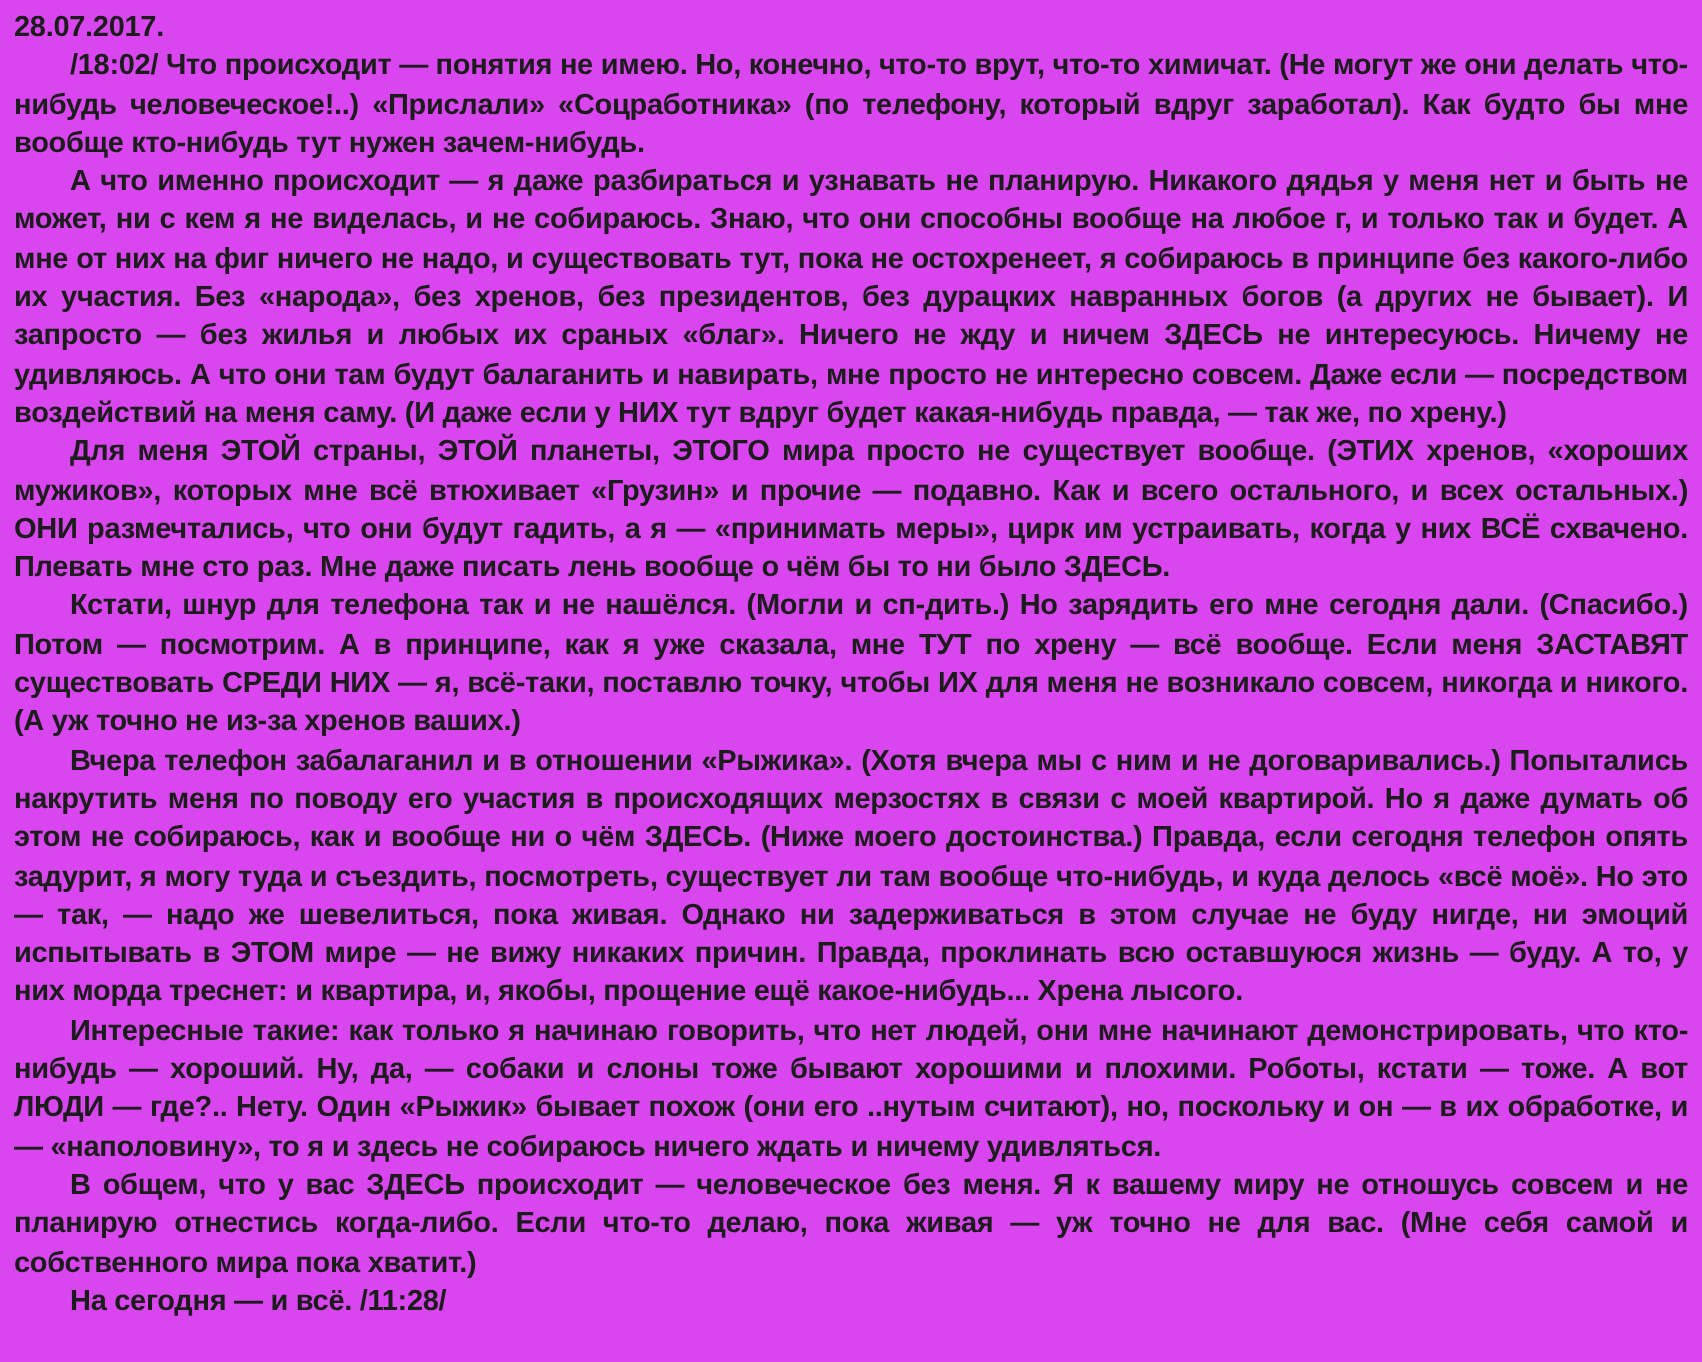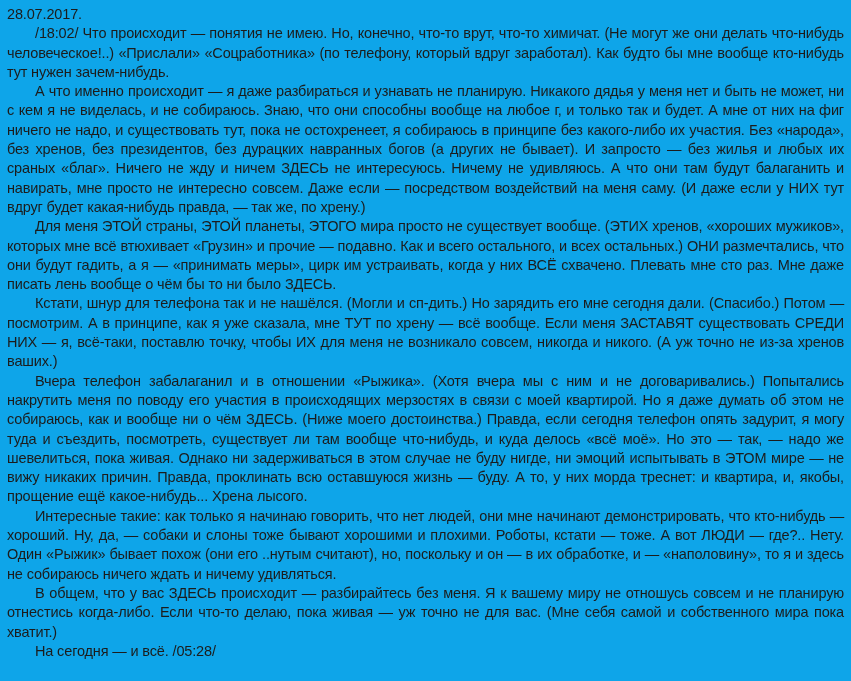--- a/index.html
+++ b/index.html
@@ -4,29 +4,30 @@
 <style>
   html, body {
     margin: 0;
     padding: 0;
     background: #ffffff;
   }
   .page {
     box-sizing: border-box;
     width: 851px;
     height: 681px;
-    background: #0ea5e9;
+    background: #d946ef;
     padding: 5px 7px 0 7px;
     overflow: hidden;
     font-family: "Liberation Sans", sans-serif;
     font-size: 14.5px;
     line-height: 19.3px;
     letter-spacing: -0.15px;
     color: #1c1c1c;
     text-align: justify;
+    font-weight: bold;
   }
   .entry-date {
     text-align: left;
     text-indent: 0;
     margin: 0;
   }
   .page p {
     margin: 0;
     text-indent: 28px;
   }
@@ -35,15 +36,15 @@
 <body>
 
 <div class="page">
   <div class="entry-date">28.07.2017.</div>
   <p>/18:02/ Что происходит — понятия не имею. Но, конечно, что-то врут, что-то химичат. (Не могут же они делать что-нибудь человеческое!..) «Прислали» «Соцработника» (по телефону, который вдруг заработал). Как будто бы мне вообще кто-нибудь тут нужен зачем-нибудь.</p>
   <p>А что именно происходит — я даже разбираться и узнавать не планирую. Никакого дядья у меня нет и быть не может, ни с кем я не виделась, и не собираюсь. Знаю, что они способны вообще на любое г, и только так и будет. А мне от них на фиг ничего не надо, и существовать тут, пока не остохренеет, я собираюсь в принципе без какого-либо их участия. Без «народа», без хренов, без президентов, без дурацких навранных богов (а других не бывает). И запросто — без жилья и любых их сраных «благ». Ничего не жду и ничем ЗДЕСЬ не интересуюсь. Ничему не удивляюсь. А что они там будут балаганить и навирать, мне просто не интересно совсем. Даже если — посредством воздействий на меня саму. (И даже если у НИХ тут вдруг будет какая-нибудь правда, — так же, по хрену.)</p>
   <p>Для меня ЭТОЙ страны, ЭТОЙ планеты, ЭТОГО мира просто не существует вообще. (ЭТИХ хренов, «хороших мужиков», которых мне всё втюхивает «Грузин» и прочие — подавно. Как и всего остального, и всех остальных.) ОНИ размечтались, что они будут гадить, а я — «принимать меры», цирк им устраивать, когда у них ВСЁ схвачено. Плевать мне сто раз. Мне даже писать лень вообще о чём бы то ни было ЗДЕСЬ.</p>
   <p>Кстати, шнур для телефона так и не нашёлся. (Могли и сп-дить.) Но зарядить его мне сегодня дали. (Спасибо.) Потом — посмотрим. А в принципе, как я уже сказала, мне ТУТ по хрену — всё вообще. Если меня ЗАСТАВЯТ существовать СРЕДИ НИХ — я, всё-таки, поставлю точку, чтобы ИХ для меня не возникало совсем, никогда и никого. (А уж точно не из-за хренов ваших.)</p>
   <p>Вчера телефон забалаганил и в отношении «Рыжика». (Хотя вчера мы с ним и не договаривались.) Попытались накрутить меня по поводу его участия в происходящих мерзостях в связи с моей квартирой. Но я даже думать об этом не собираюсь, как и вообще ни о чём ЗДЕСЬ. (Ниже моего достоинства.) Правда, если сегодня телефон опять задурит, я могу туда и съездить, посмотреть, существует ли там вообще что-нибудь, и куда делось «всё моё». Но это — так, — надо же шевелиться, пока живая. Однако ни задерживаться в этом случае не буду нигде, ни эмоций испытывать в ЭТОМ мире — не вижу никаких причин. Правда, проклинать всю оставшуюся жизнь — буду. А то, у них морда треснет: и квартира, и, якобы, прощение ещё какое-нибудь... Хрена лысого.</p>
   <p>Интересные такие: как только я начинаю говорить, что нет людей, они мне начинают демонстрировать, что кто-нибудь — хороший. Ну, да, — собаки и слоны тоже бывают хорошими и плохими. Роботы, кстати — тоже. А вот ЛЮДИ — где?.. Нету. Один «Рыжик» бывает похож (они его ..нутым считают), но, поскольку и он — в их обработке, и — «наполовину», то я и здесь не собираюсь ничего ждать и ничему удивляться.</p>
-  <p>В общем, что у вас ЗДЕСЬ происходит — разбирайтесь без меня. Я к вашему миру не отношусь совсем и не планирую отнестись когда-либо. Если что-то делаю, пока живая — уж точно не для вас. (Мне себя самой и собственного мира пока хватит.)</p>
-  <p>На сегодня — и всё. /05:28/</p>
+  <p>В общем, что у вас ЗДЕСЬ происходит — человеческое без меня. Я к вашему миру не отношусь совсем и не планирую отнестись когда-либо. Если что-то делаю, пока живая — уж точно не для вас. (Мне себя самой и собственного мира пока хватит.)</p>
+  <p>На сегодня — и всё. /11:28/</p>
 </div>
 
 </body></html>

